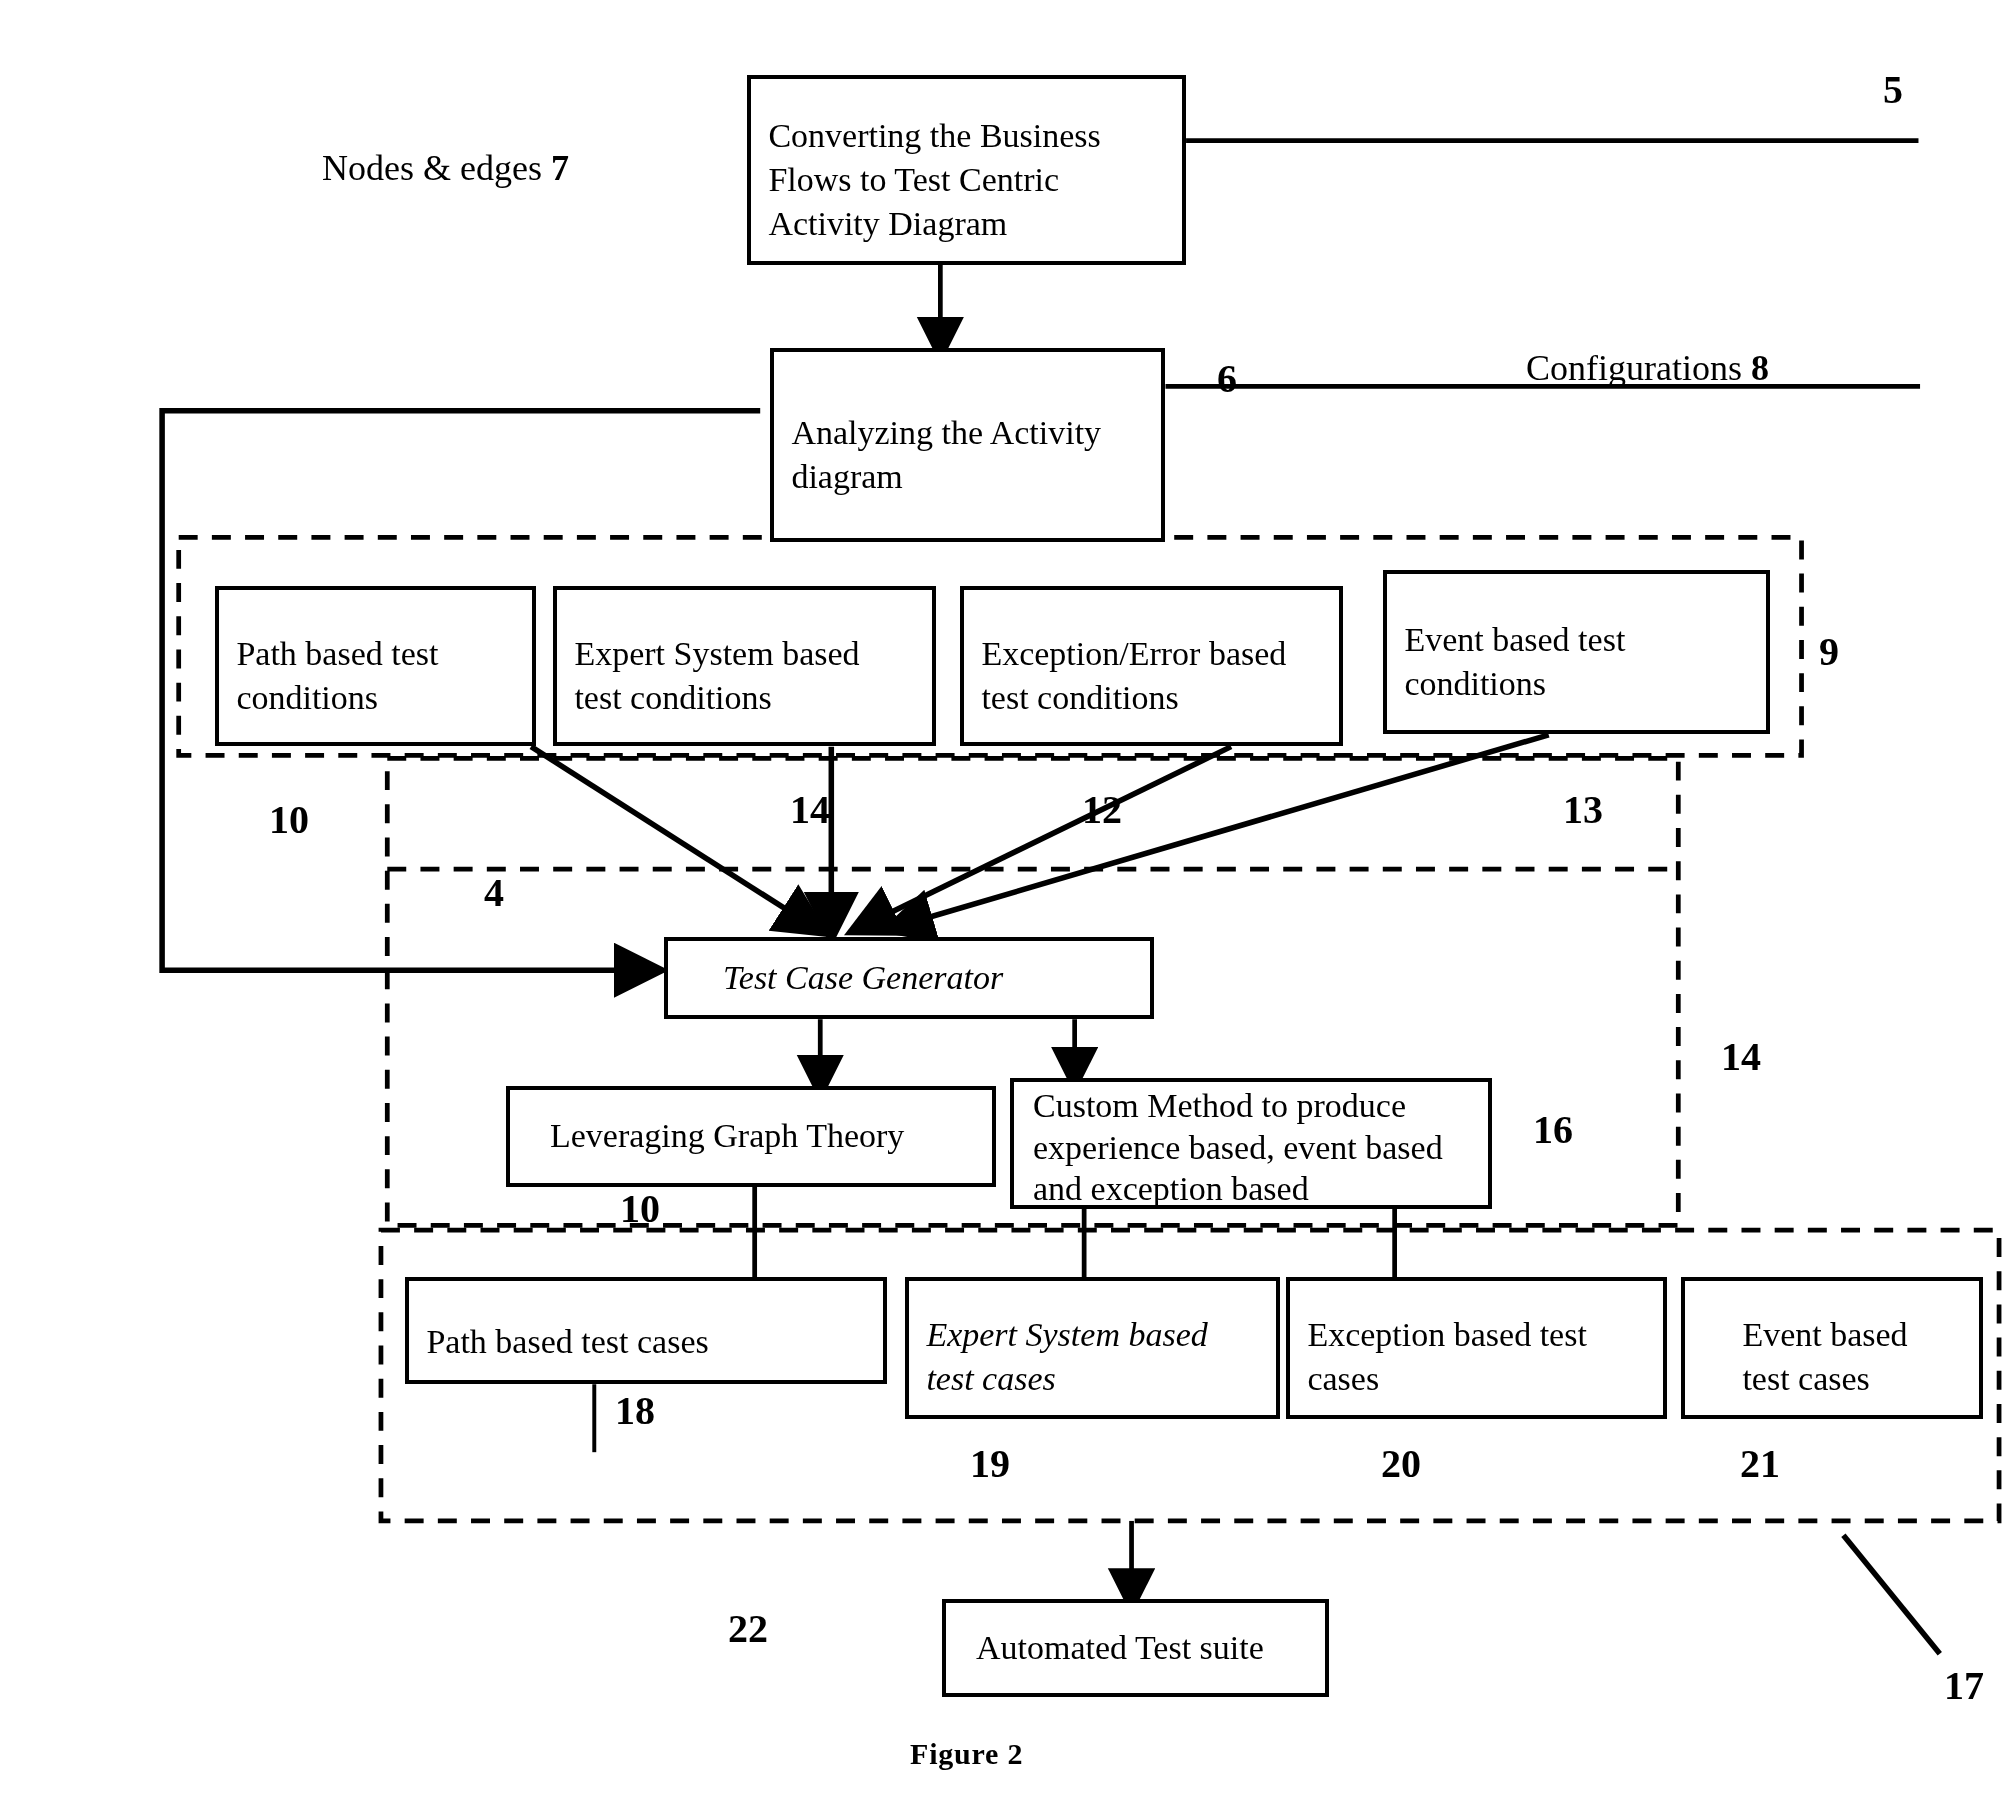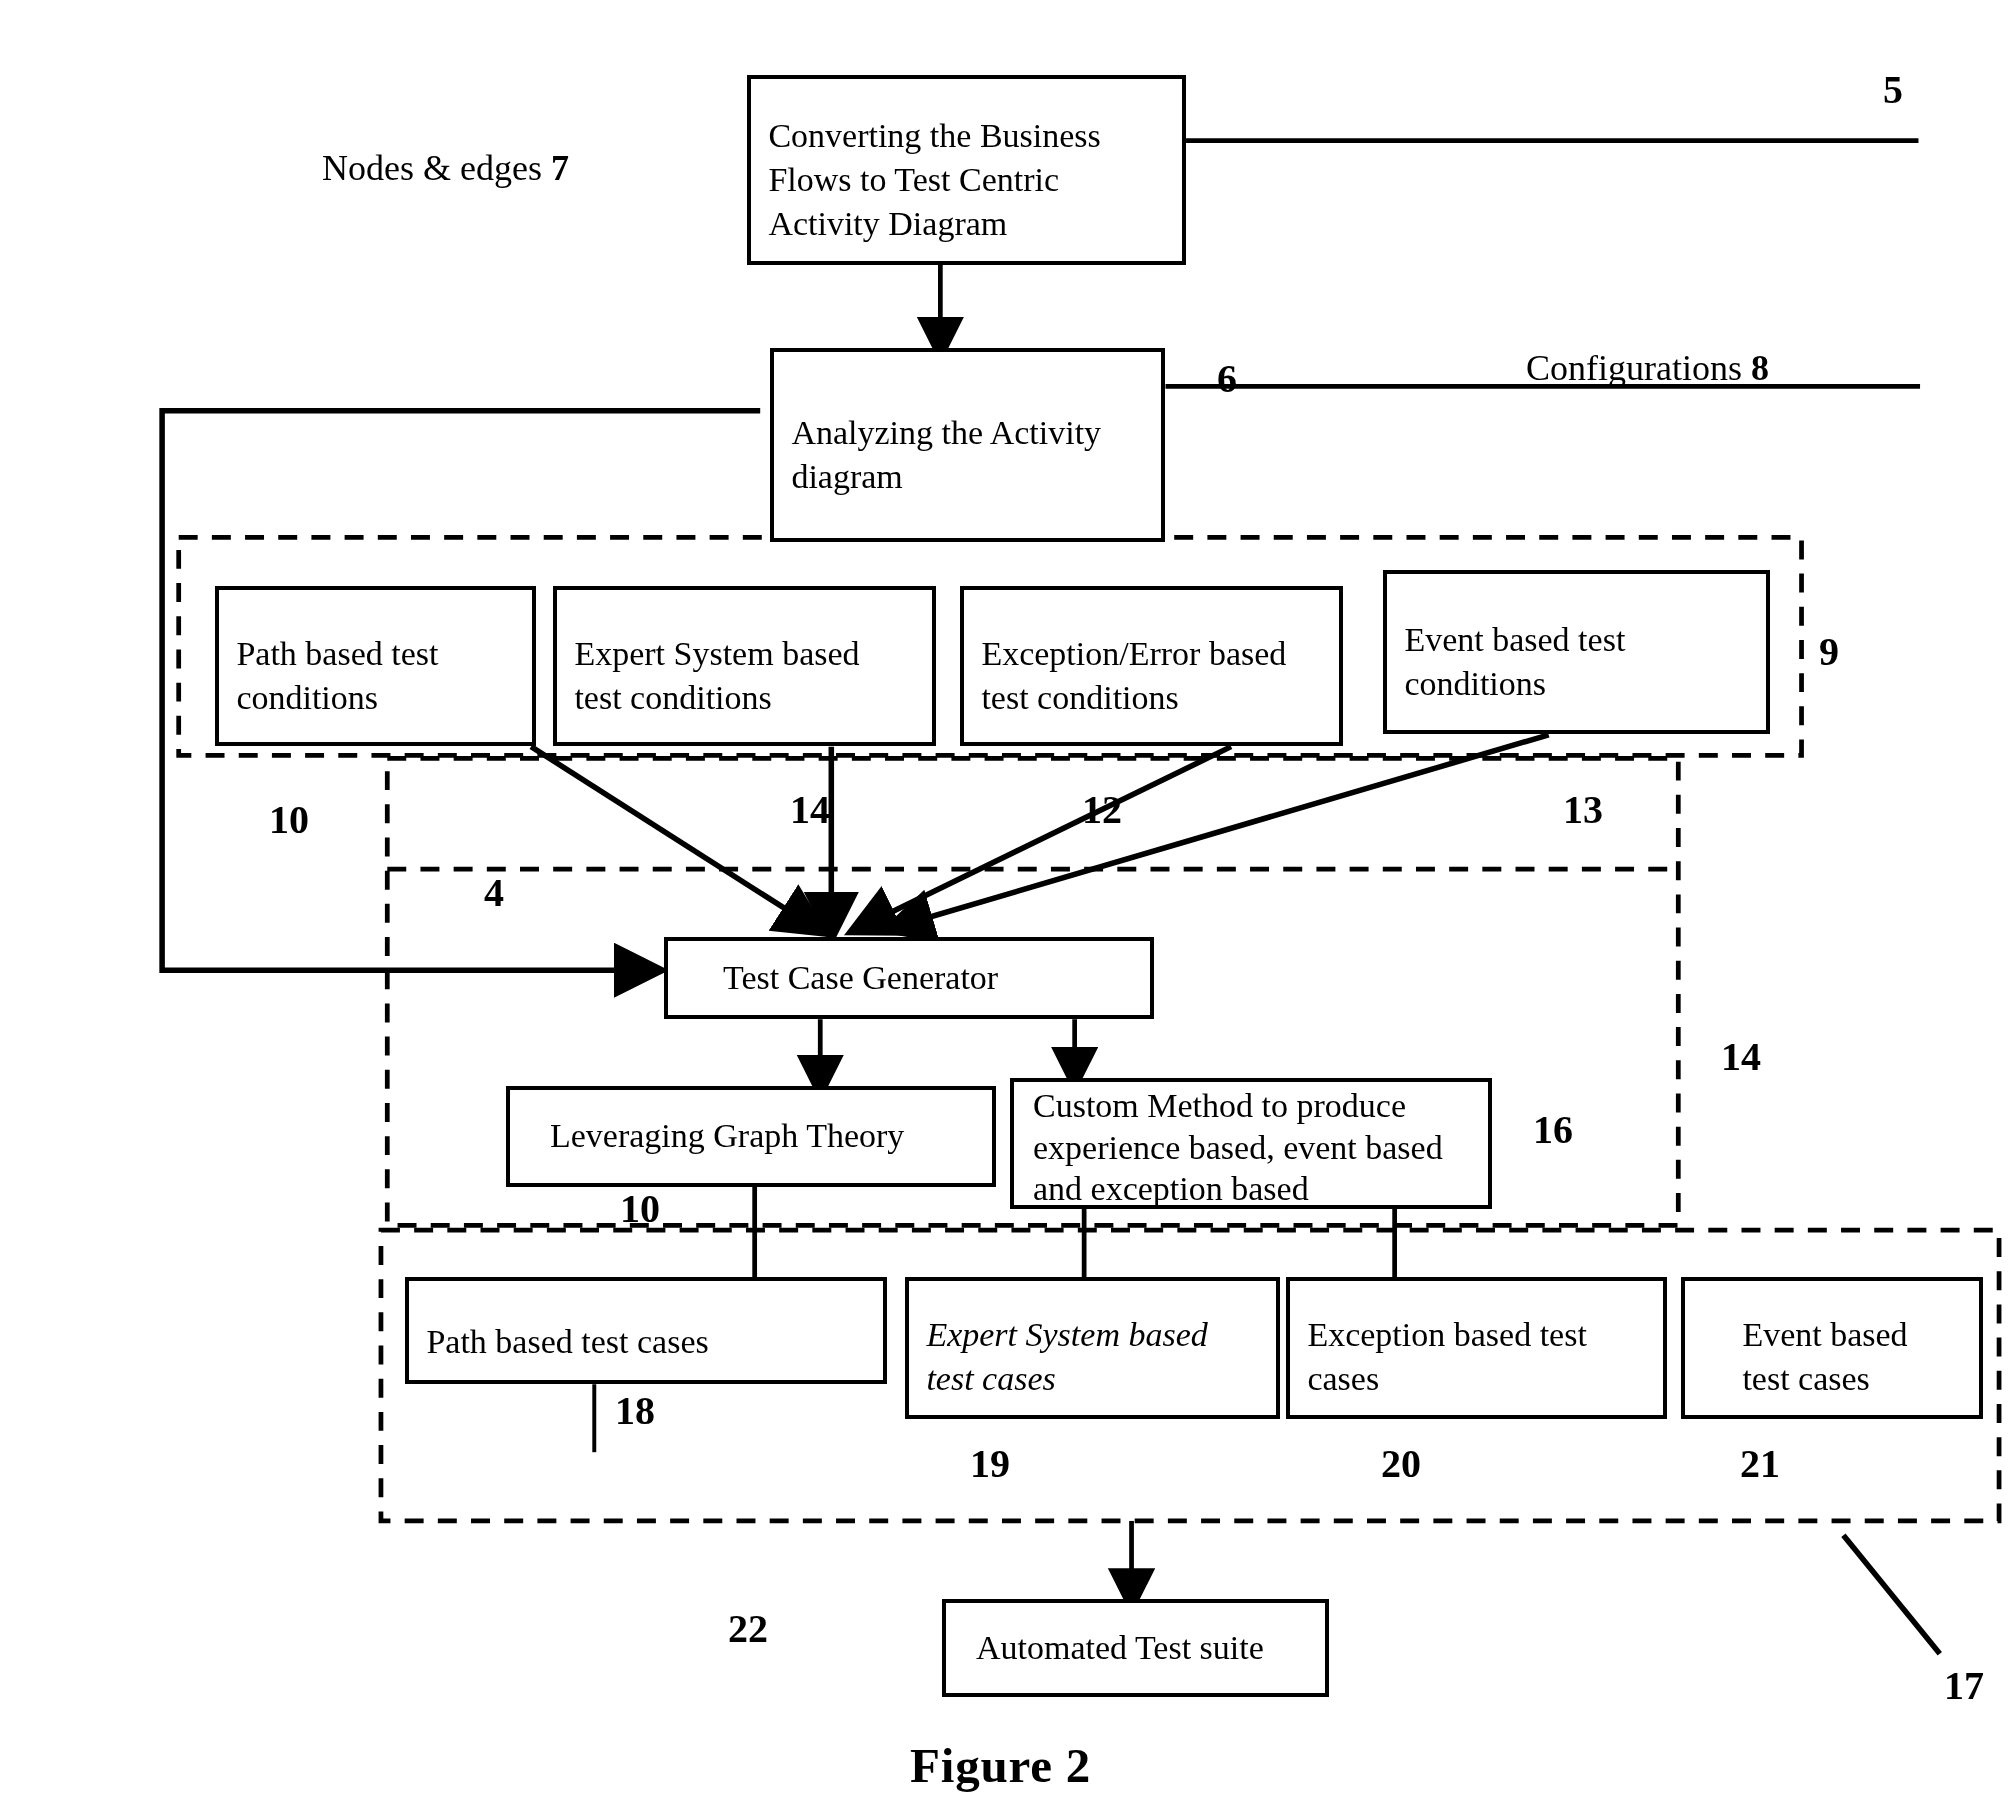--- a/index.html
+++ b/index.html
@@ -8,21 +8,21 @@
   svg#wires{position:absolute;left:0;top:0;width:2015px;height:1818px;overflow:visible;}
   .box{position:absolute;border:4px solid #000;background:#fff;box-sizing:border-box;
        display:flex;align-items:center;}
   .box .txt{padding:20.5px 17.4px 0 17.4px;font-size:34px;line-height:1.30;font-family:"Liberation Serif","DejaVu Serif",serif;}
   .box.vcenter{align-items:center;}
   .ref{position:absolute;font-weight:bold;font-size:40px;font-family:"Liberation Serif","DejaVu Serif",serif;
        line-height:1;white-space:nowrap;}
   .lbl{position:absolute;font-size:36px;font-family:"Liberation Serif","DejaVu Serif",serif;
        line-height:1;white-space:nowrap;}
   .lbl b{font-weight:bold;}
-  .caption{position:absolute;font-size:49px;font-weight:bold;letter-spacing:0.8px;
+  .caption{position:absolute;font-size:30px;font-weight:bold;letter-spacing:0.8px;
            font-family:"Liberation Serif","DejaVu Serif",serif;}
 </style>
 </head>
 <body>
 
 <div id="page">
 
   <svg id="wires" viewBox="0 0 2550 2301">
     <defs>
       <marker id="ah" markerWidth="14" markerHeight="14" refX="6.2" refY="5" orient="auto">
@@ -99,21 +99,21 @@
   </div>
 
   <div class="box" style="left:960px;top:586px;width:383px;height:160px;">
     <div class="txt">Exception/Error based test conditions</div>
   </div>
 
   <div class="box" style="left:1383px;top:570px;width:387px;height:164px;">
     <div class="txt">Event based test conditions</div>
   </div>
 
-  <div class="box vcenter" style="left:664px;top:937px;width:490px;height:82px;">
+  <div class="box vcenter" style="left:664px;top:937px;width:490px;height:82px;font-style:italic;">
     <div class="txt" style="padding:0 0 0 55px;">Test Case Generator</div>
   </div>
 
   <div class="box vcenter" style="left:506px;top:1086px;width:490px;height:101px;">
     <div class="txt" style="padding:0 0 0 40px;">Leveraging Graph Theory</div>
   </div>
 
   <div class="box" style="left:1010px;top:1078px;width:482px;height:131px;">
     <div class="txt" style="padding:8px 11px 0 19px;line-height:1.22;">Custom Method to produce experience based, event based and exception based</div>
   </div>

